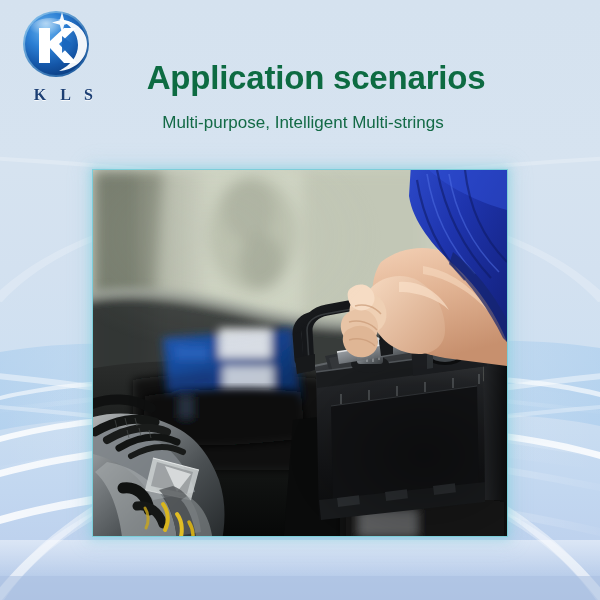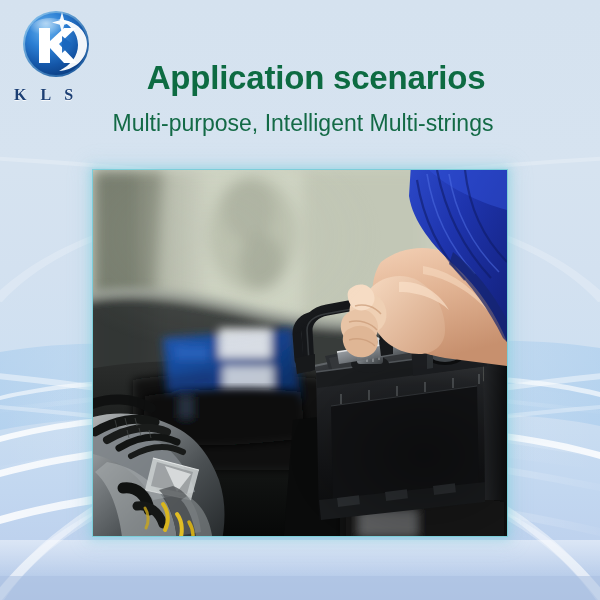--- a/index.html
+++ b/index.html
@@ -28,21 +28,21 @@
 
   
   .curves { position:absolute; inset:0; width:600px; height:600px; pointer-events:none; }
 
   
   .header { position:absolute; left:0; top:0; width:600px; height:165px; }
 
   .logo-block {
     position:absolute; left:14px; top:8px;
     width:84px; height:108px;
-    text-align:left;
+    text-align:right;
   }
   .logo-mark { position:relative; width:76px; height:76px; margin:0 auto; }
   .kls-word {
     font-family:"Liberation Serif", serif;
     font-size:16px;
     font-weight:700;
     letter-spacing:5px;
     color:#1c3f74;
     margin-top:2px;
     text-shadow:0 1px 0 rgba(255,255,255,0.85);
@@ -60,21 +60,21 @@
     letter-spacing:-0.2px;
     line-height:40px;
     white-space:nowrap;
   }
   .subtitle {
     position:absolute;
     left:0; top:108px;
     width:600px;
     text-align:center;
     padding-left:6px;
-    font-size:23px;
+    font-size:17px;
     font-weight:400;
     color:#136a46;
     line-height:30px;
     white-space:nowrap;
   }
 
   
   .photo-wrap {
     position:absolute;
     left:93px; top:170px;

